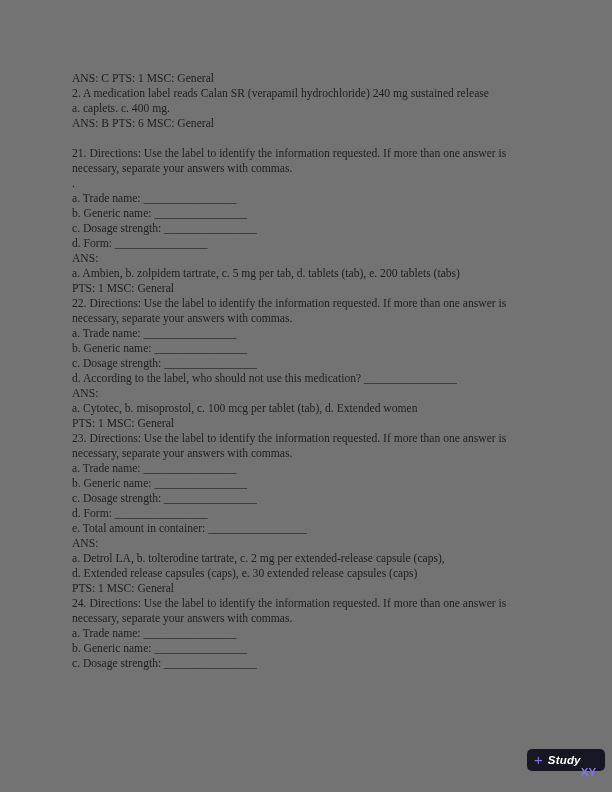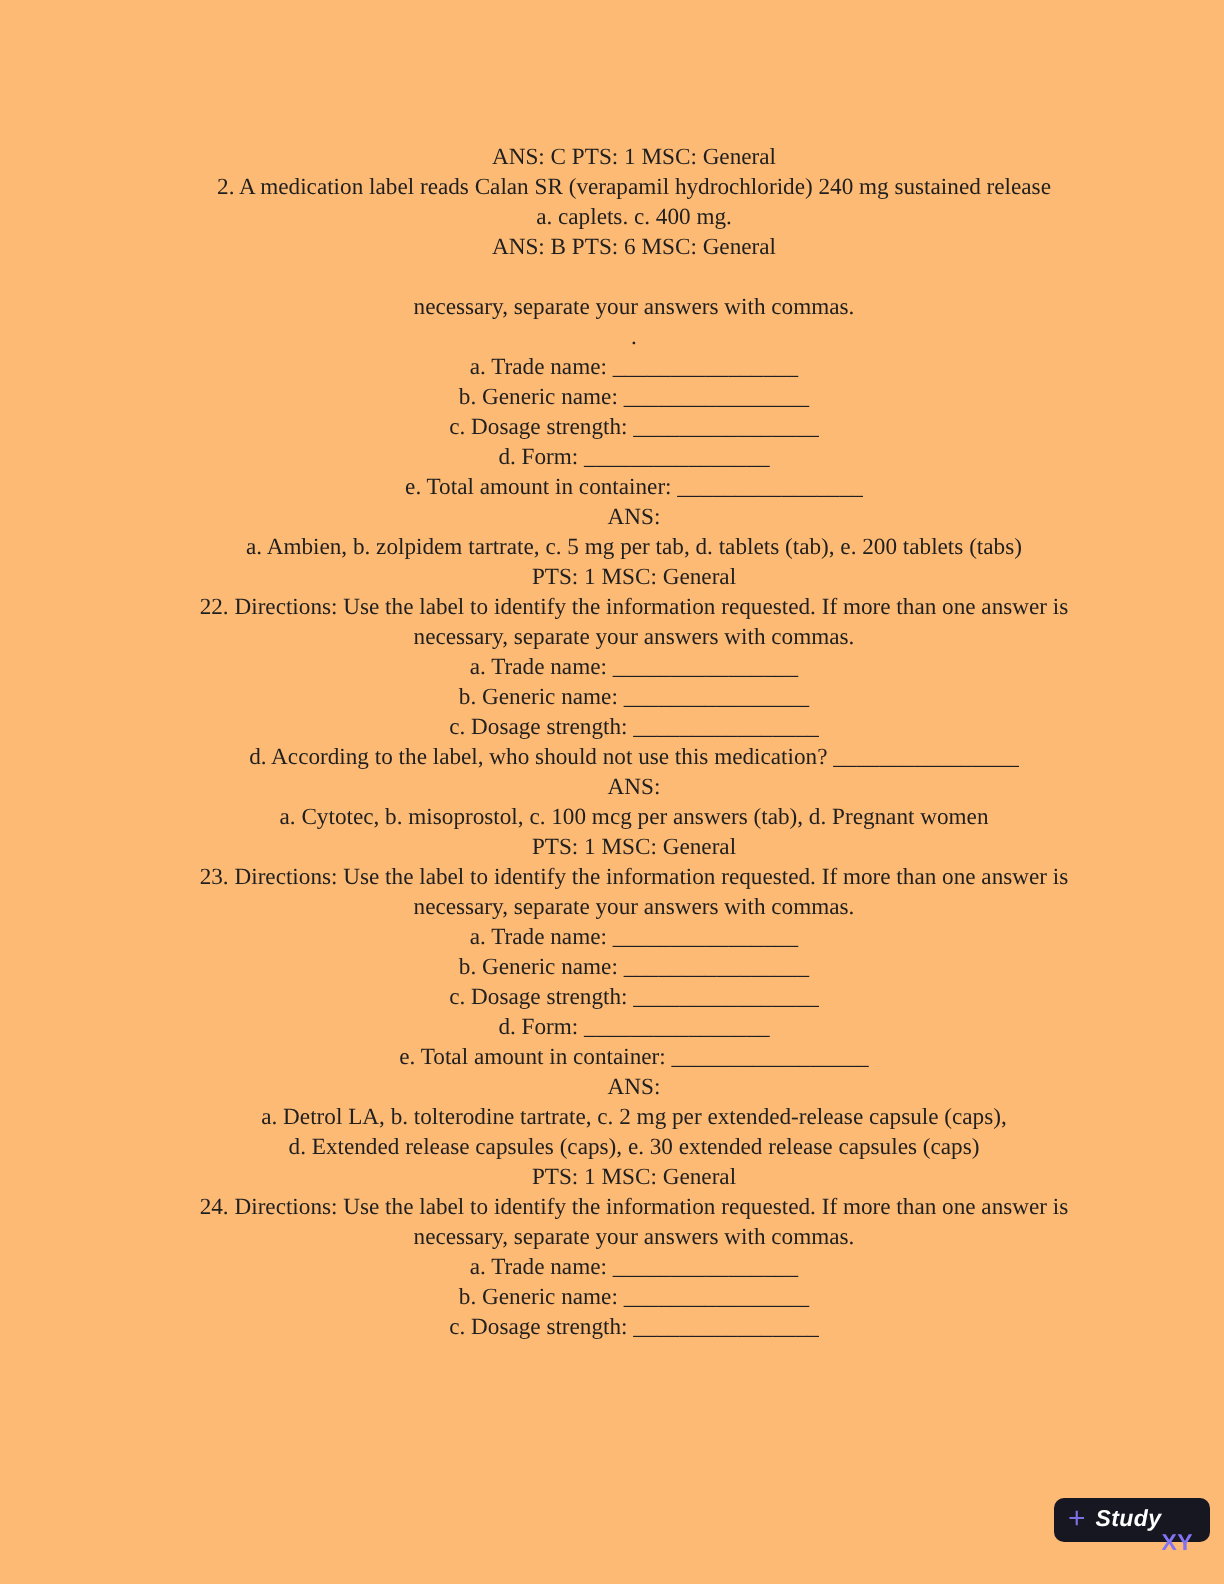--- a/index.html
+++ b/index.html
@@ -9,22 +9,21 @@
   body {
     width: 612px;
     height: 792px;
     background: #ffffff;
     position: relative;
     overflow: hidden;
   }
   .page {
     position: absolute;
     inset: 0;
-    background: #fdba74;
-    text-align: center;
+    background: #737373;
   }
   .doc {
     position: absolute;
     left: 72px;
     top: 71px;
     width: 490px;
     font-family: "Liberation Serif", "DejaVu Serif", serif;
     font-size: 11.6px;
     color: #1f1f1f;
   }
@@ -73,38 +72,38 @@
 <body>
 
 <div class="page">
 
   <div class="doc">
       <div class="line">ANS: C PTS: 1 MSC: General</div>
       <div class="line">2. A medication label reads Calan SR (verapamil hydrochloride) 240 mg sustained release</div>
       <div class="line">a. caplets. c. 400 mg.</div>
       <div class="line">ANS: B PTS: 6 MSC: General</div>
       <div class="line">&nbsp;</div>
+      <div class="line">21. Directions: Use the label to identify the information requested. If more than one answer is</div>
       <div class="line">necessary, separate your answers with commas.</div>
       <div class="line">.</div>
       <div class="line">a. Trade name: ________________</div>
       <div class="line">b. Generic name: ________________</div>
       <div class="line">c. Dosage strength: ________________</div>
       <div class="line">d. Form: ________________</div>
-      <div class="line">e. Total amount in container: ________________</div>
       <div class="line">ANS:</div>
       <div class="line">a. Ambien, b. zolpidem tartrate, c. 5 mg per tab, d. tablets (tab), e. 200 tablets (tabs)</div>
       <div class="line">PTS: 1 MSC: General</div>
       <div class="line">22. Directions: Use the label to identify the information requested. If more than one answer is</div>
       <div class="line">necessary, separate your answers with commas.</div>
       <div class="line">a. Trade name: ________________</div>
       <div class="line">b. Generic name: ________________</div>
       <div class="line">c. Dosage strength: ________________</div>
       <div class="line">d. According to the label, who should not use this medication? ________________</div>
       <div class="line">ANS:</div>
-      <div class="line">a. Cytotec, b. misoprostol, c. 100 mcg per answers (tab), d. Pregnant women</div>
+      <div class="line">a. Cytotec, b. misoprostol, c. 100 mcg per tablet (tab), d. Extended women</div>
       <div class="line">PTS: 1 MSC: General</div>
       <div class="line">23. Directions: Use the label to identify the information requested. If more than one answer is</div>
       <div class="line">necessary, separate your answers with commas.</div>
       <div class="line">a. Trade name: ________________</div>
       <div class="line">b. Generic name: ________________</div>
       <div class="line">c. Dosage strength: ________________</div>
       <div class="line">d. Form: ________________</div>
       <div class="line">e. Total amount in container: _________________</div>
       <div class="line">ANS:</div>
       <div class="line">a. Detrol LA, b. tolterodine tartrate, c. 2 mg per extended-release capsule (caps),</div>

